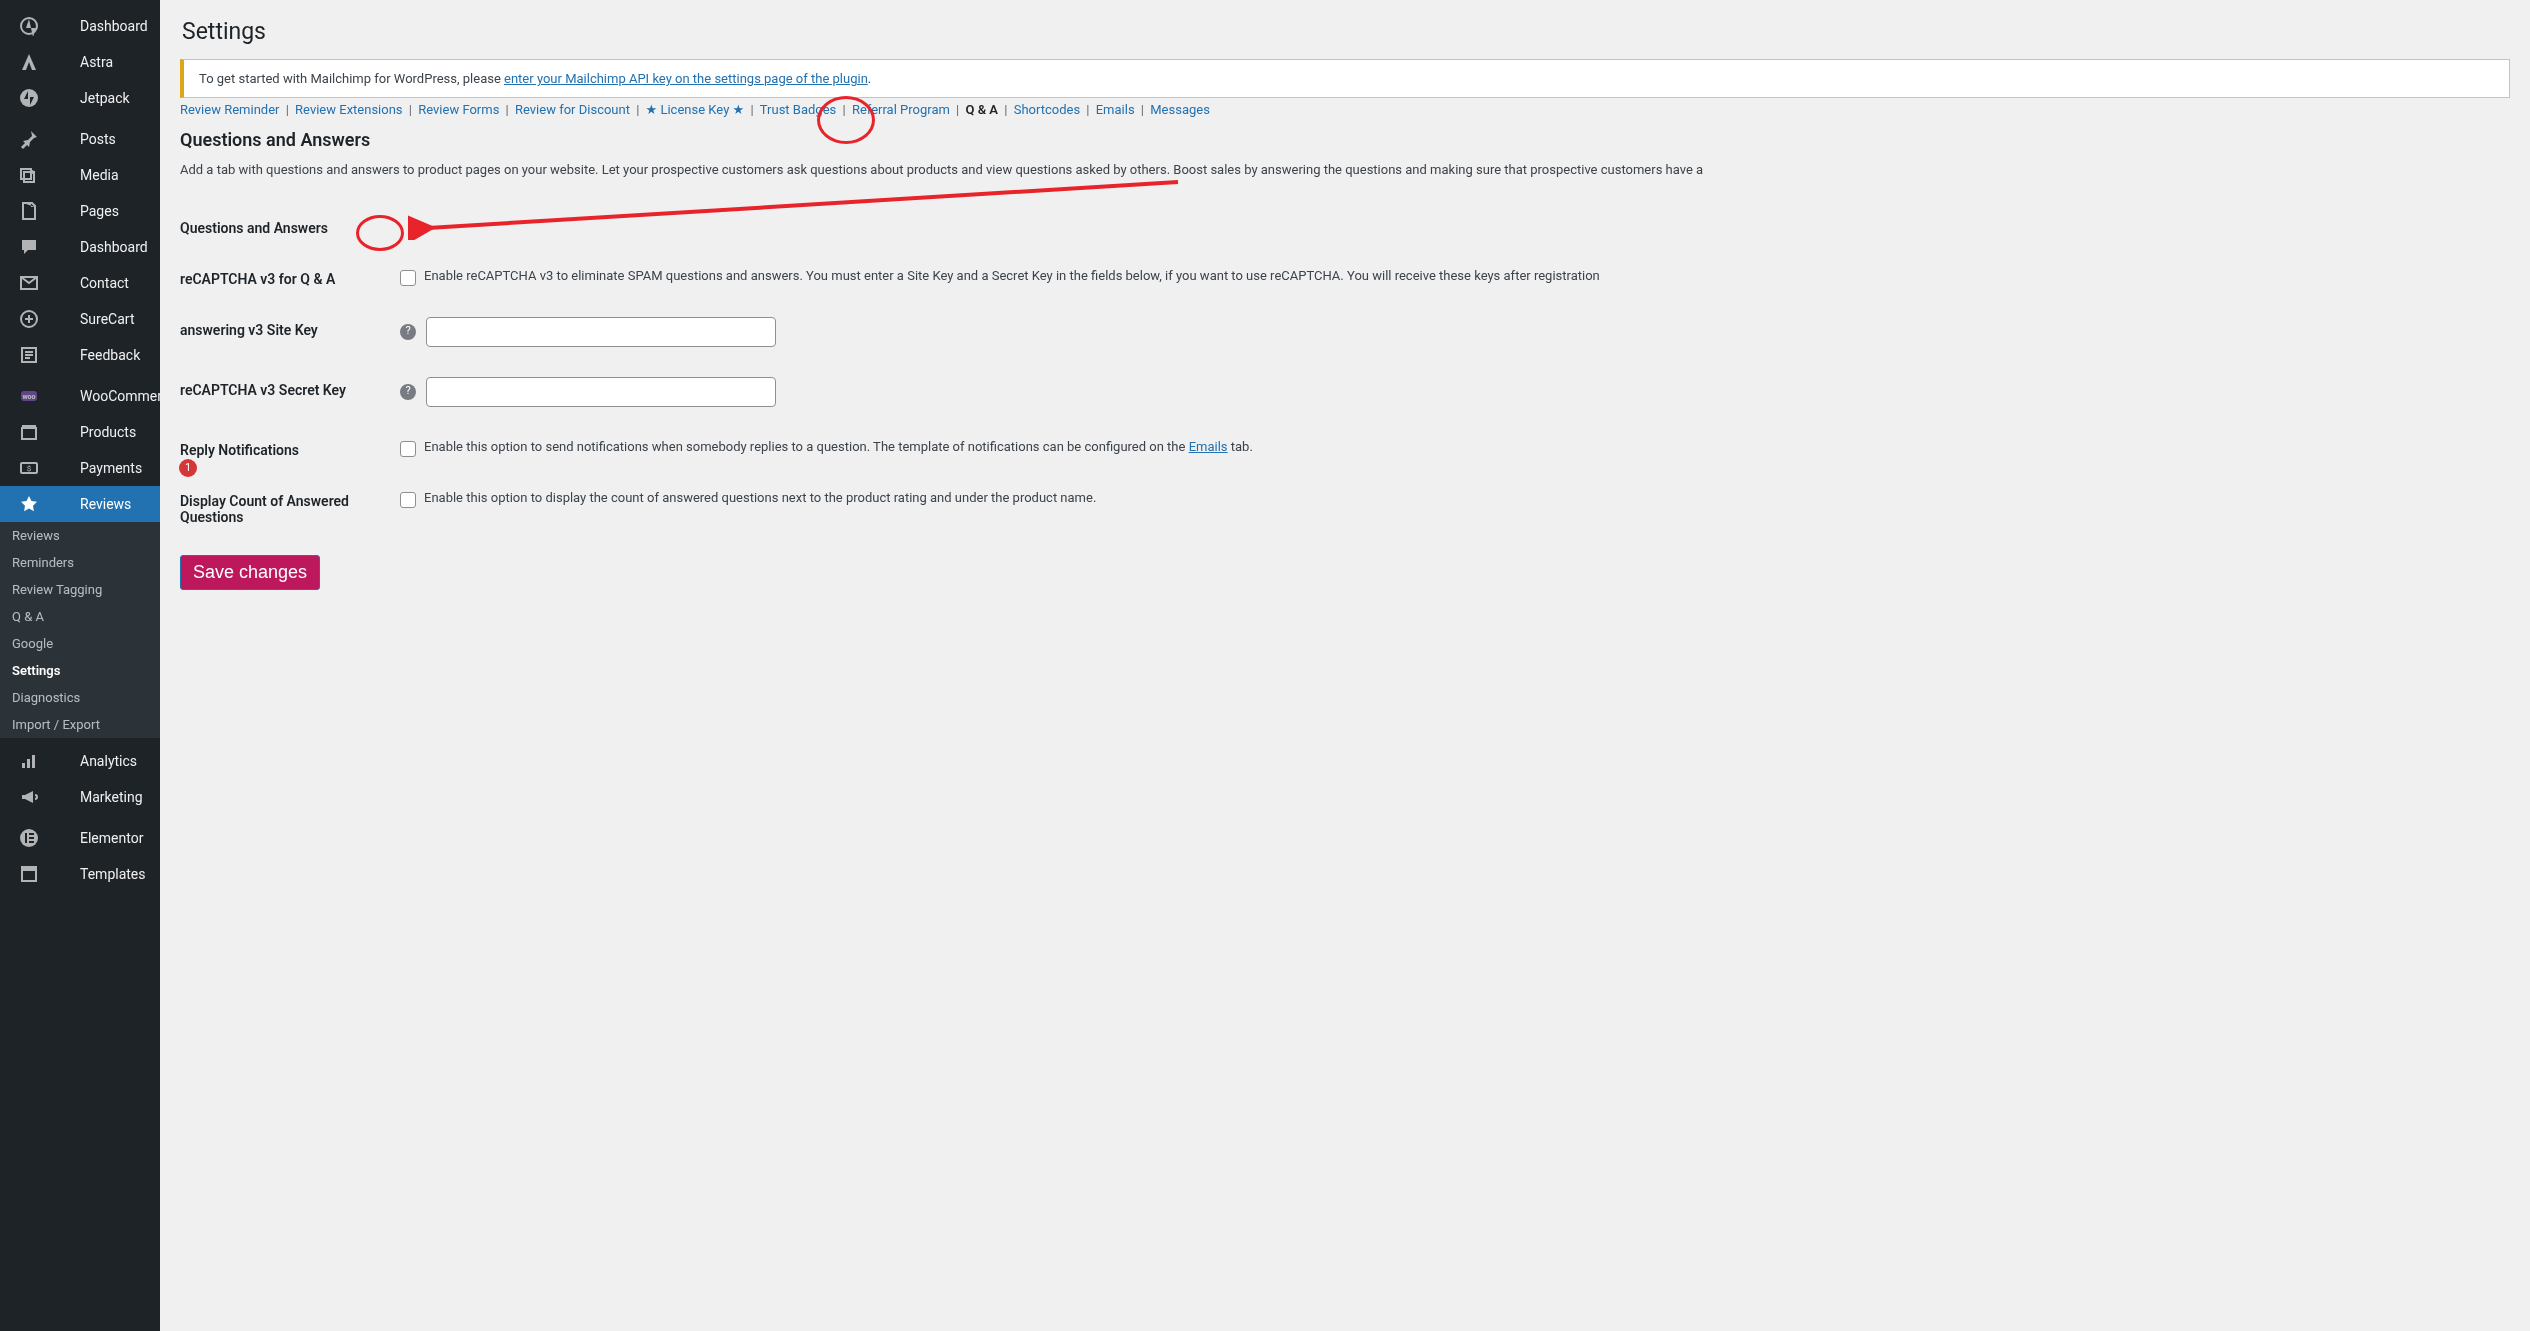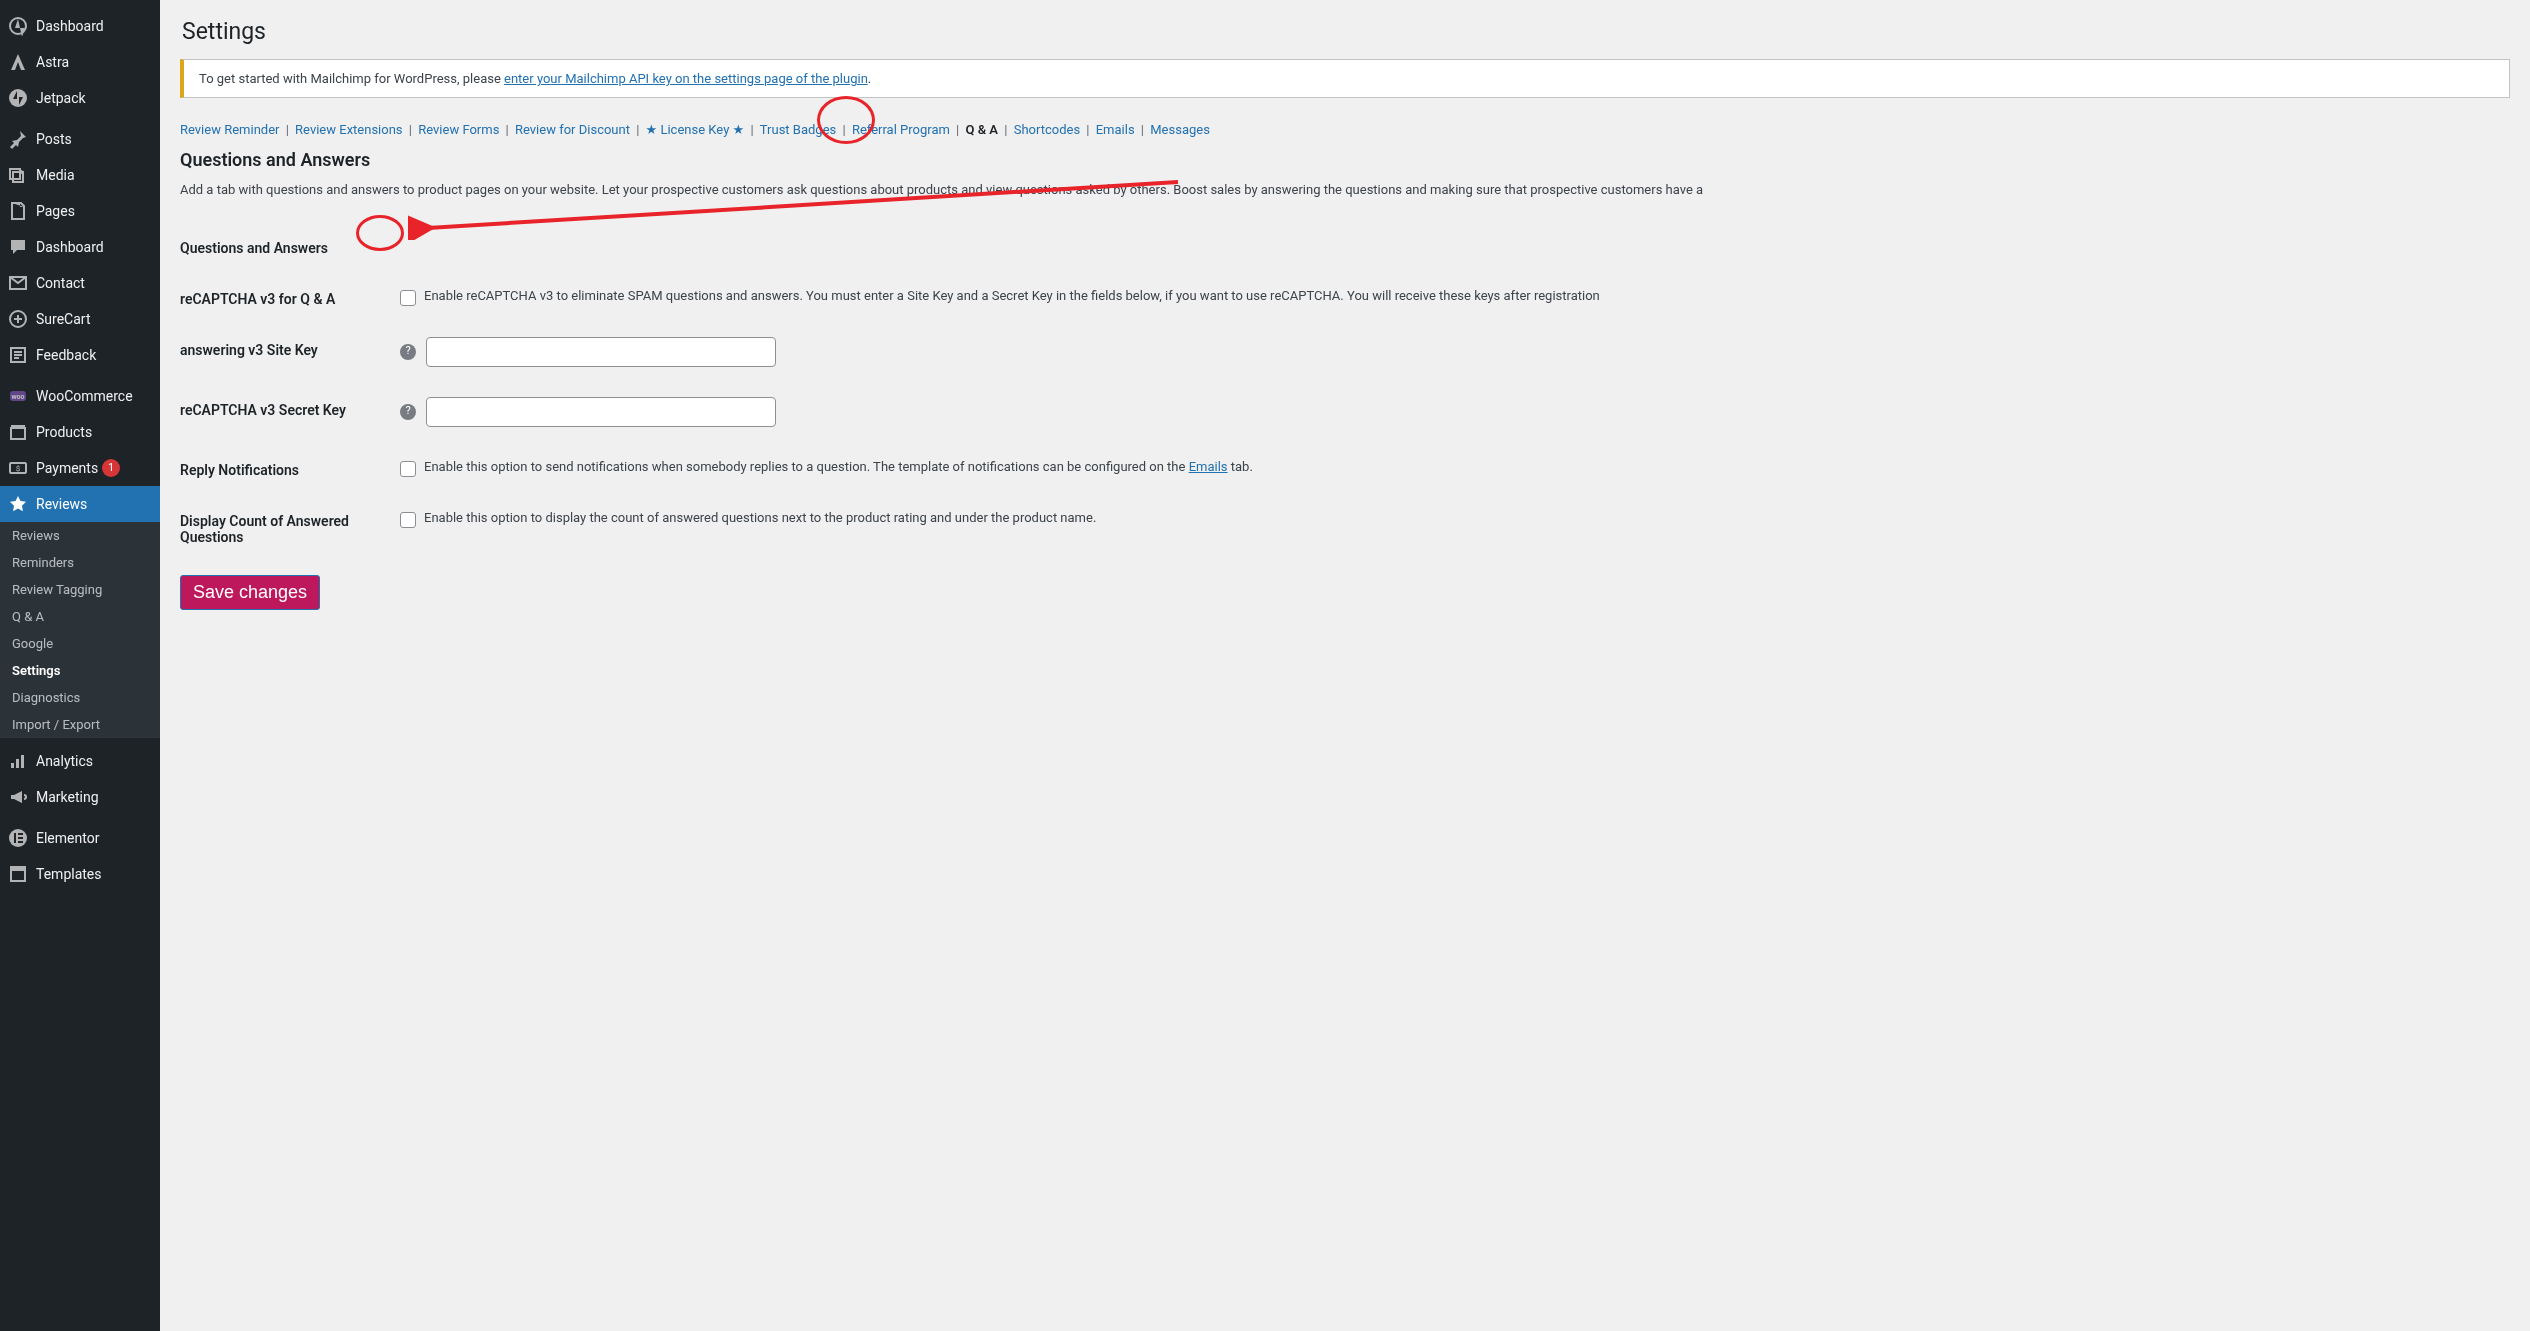--- a/index.html
+++ b/index.html
@@ -1,39 +1,39 @@
 <!DOCTYPE html>
 <html><head>
 <meta charset="utf-8">
 <style>
 * { box-sizing: border-box; margin: 0; padding: 0; }
 body { font-family: -apple-system, BlinkMacSystemFont, "Segoe UI", Roboto, sans-serif; font-size: 13px; color: #1d2327; background: #f0f0f1; overflow-x: hidden; }
 .wrap { display: flex; min-height: 100vh; }
 
 
 .sidebar { width: 160px; background: #1d2327; color: #f0f0f1; flex-shrink: 0; padding-top: 8px; }
-.menu-item { display: flex; align-items: center; padding: 8px 8px 8px 8px; color: #f0f0f1; cursor: pointer; font-size: 14px; }
+.menu-item { display: flex; align-items: center; padding: 8px 8px 8px 19px; color: #f0f0f1; cursor: pointer; font-size: 14px; gap: 33px; }
 .menu-item.current { background: #2271b1; color: #fff; position: relative; }
 .menu-item.current::after { content: ""; position: absolute; right: -8px; top: 50%; transform: translateY(-50%); border: 8px solid transparent; border-right-color: #f0f0f1; }
 .menu-icon { width: 20px; height: 20px; margin-right: 8px; display: inline-flex; align-items: center; justify-content: center; font-size: 16px; opacity: 0.7; }
 .menu-item.current .menu-icon { opacity: 1; }
 .menu-sep { height: 5px; }
 .submenu { background: #2c3338; }
 .submenu-item { padding: 6px 12px; font-size: 13px; color: rgba(240,246,252,0.7); cursor: pointer; }
 .submenu-item.current { color: #fff; font-weight: 600; }
 .badge { display: inline-block; min-width: 18px; height: 18px; border-radius: 9px; background: #d63638; color: #fff; font-size: 11px; line-height: 18px; text-align: center; margin-left: 4px; padding: 0 5px; }
 
 
 .main { flex: 1; padding: 10px 20px 40px 20px; position: relative; }
 .page-title { font-size: 23px; font-weight: 400; color: #1d2327; margin: 8px 0 14px 2px; }
 
 .notice { background: #fff; border: 1px solid #c3c4c7; border-left: 4px solid #dba617; padding: 11px 15px; font-size: 13px; color: #3c434a; }
 .notice a { color: #2271b1; text-decoration: underline; }
 
-.tab-links { margin: 24px 0 10px 0; font-size: 13px; color: #646970; }
+.tab-links { margin: 4px 0 10px 0; font-size: 13px; color: #646970; }
 .tab-links a { color: #2271b1; text-decoration: none; }
 .tab-links .sep { color: #646970; margin: 0 3px; }
 .tab-links .star { color: #2271b1; }
 
 .section-title { font-size: 18px; font-weight: 600; margin: 12px 0 10px 0; color: #1d2327; }
 .section-desc { font-size: 13px; color: #3c434a; margin-bottom: 20px; line-height: 1.5; }
 
 .form-table { width: 100%; }
 .form-row { display: flex; align-items: flex-start; padding: 15px 0; }
 .form-label { width: 220px; font-weight: 600; font-size: 14px; color: #1d2327; padding-top: 5px; flex-shrink: 0; }

